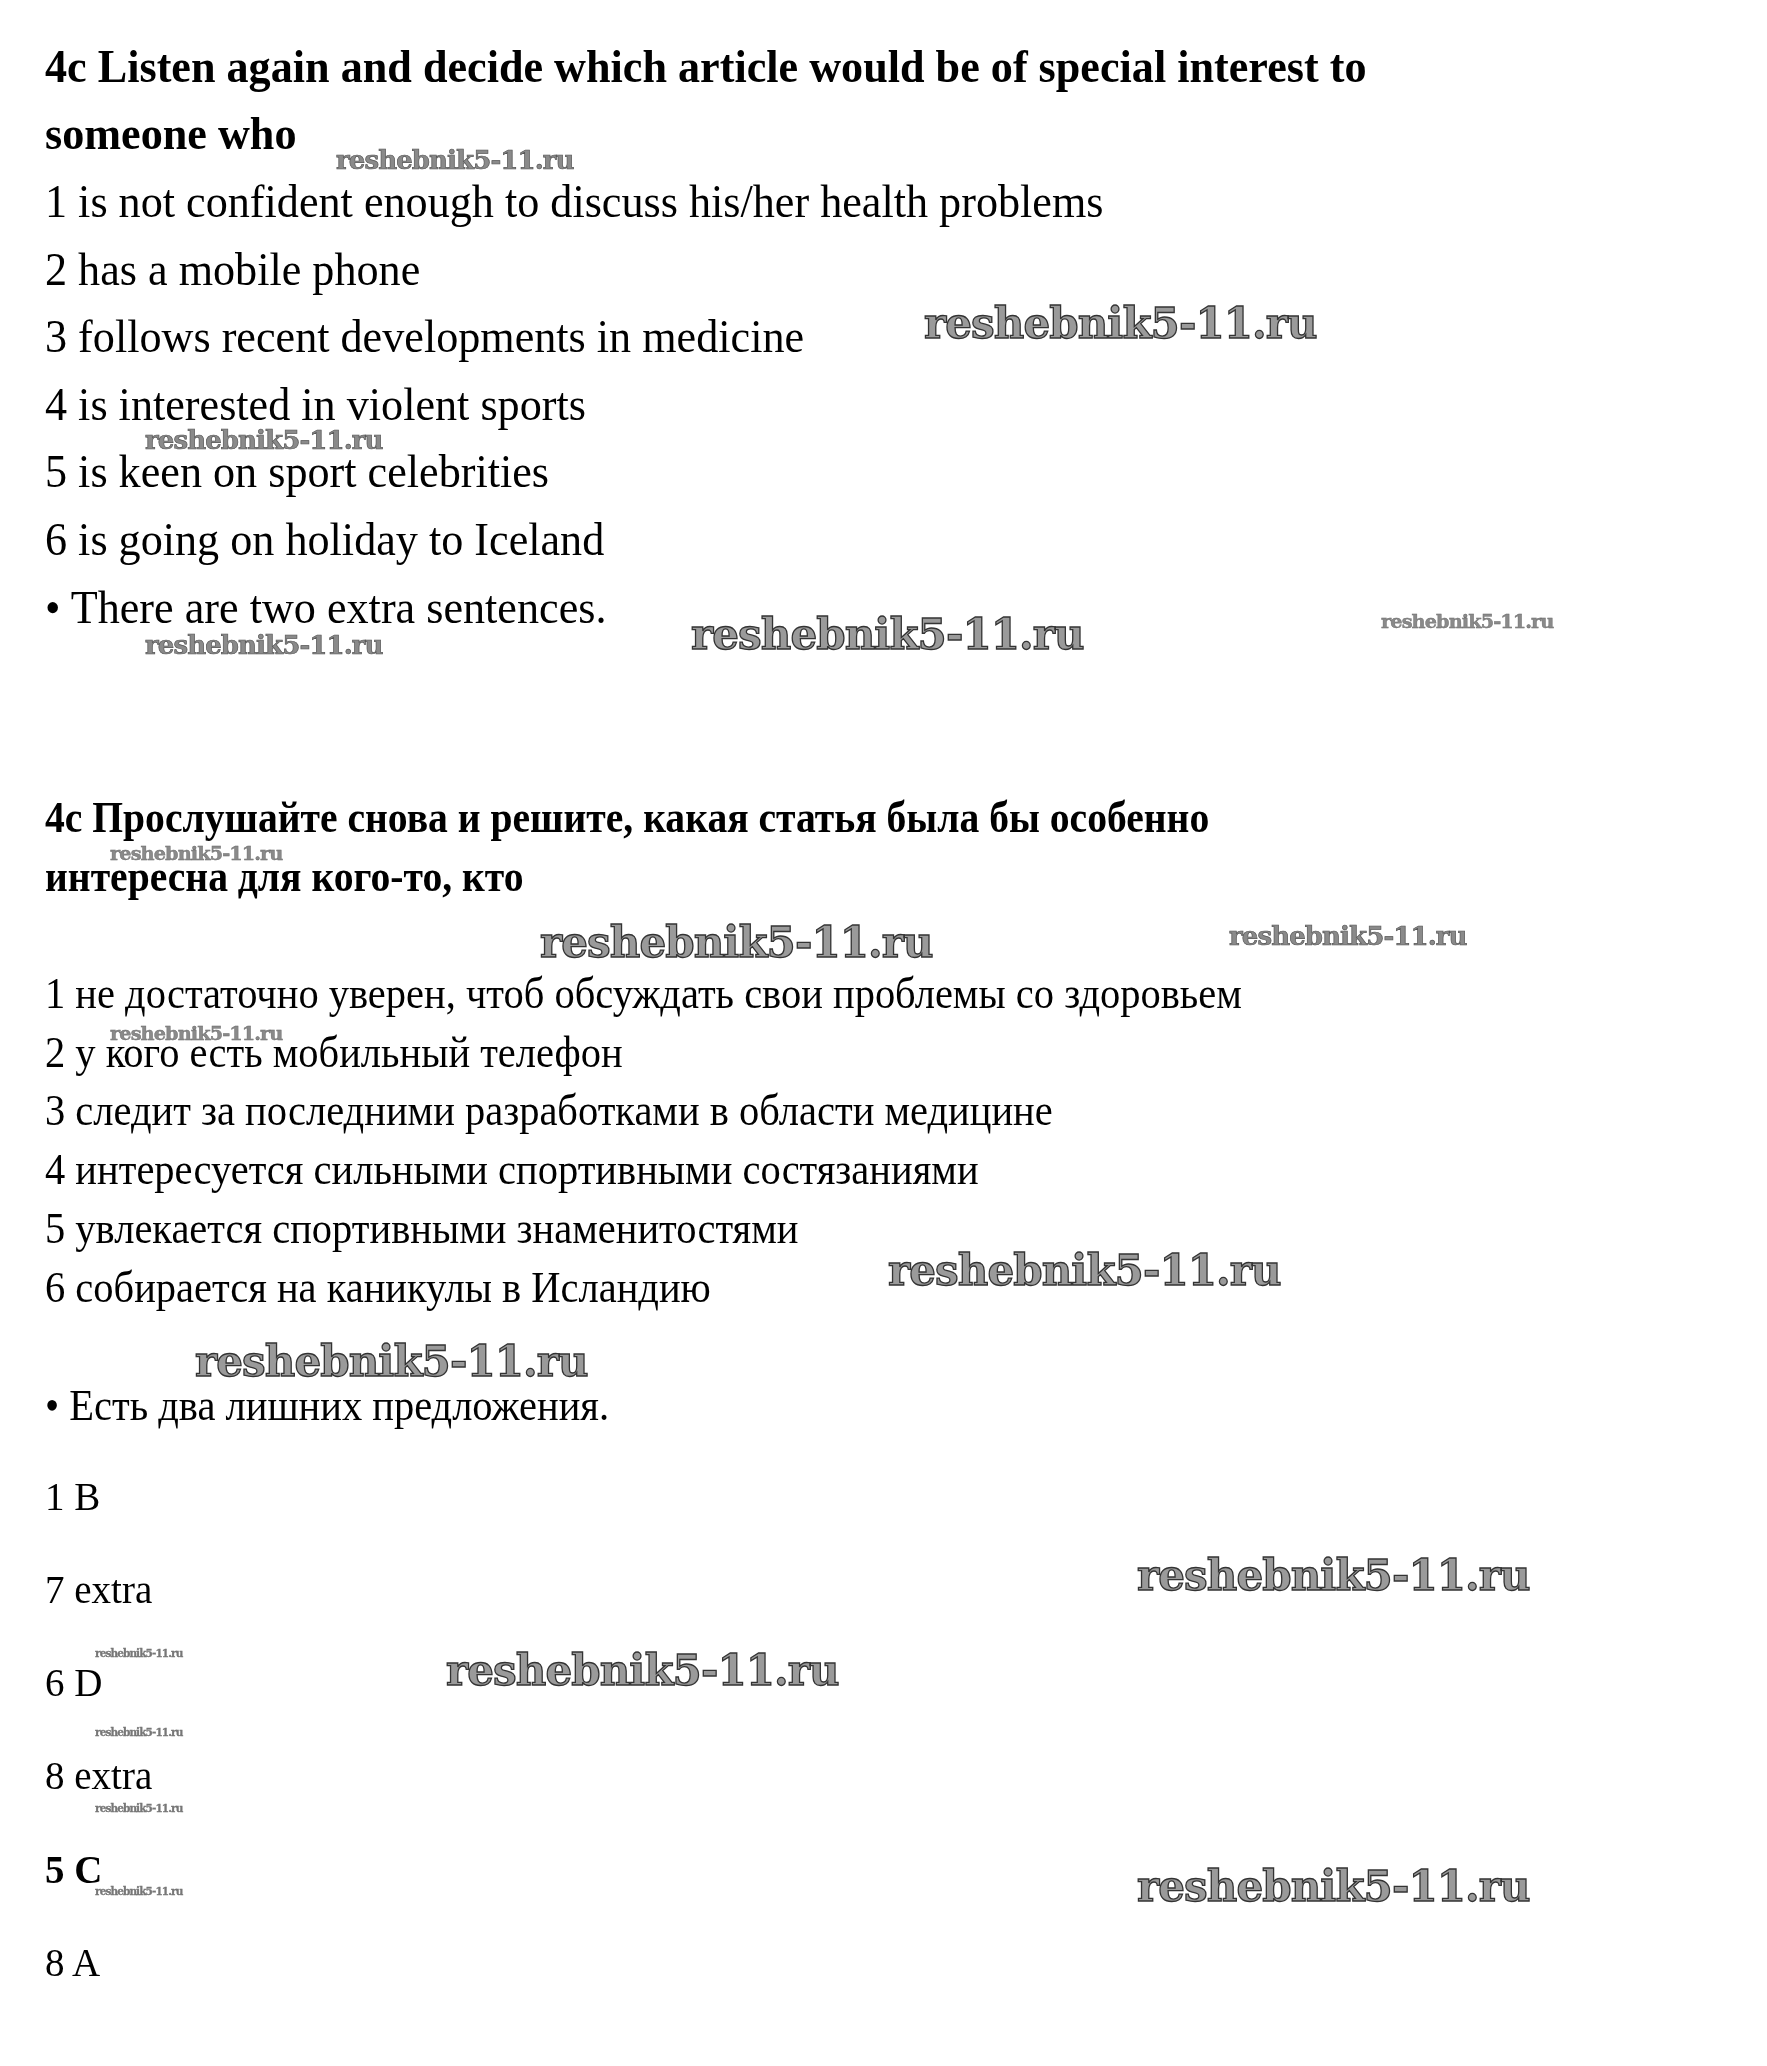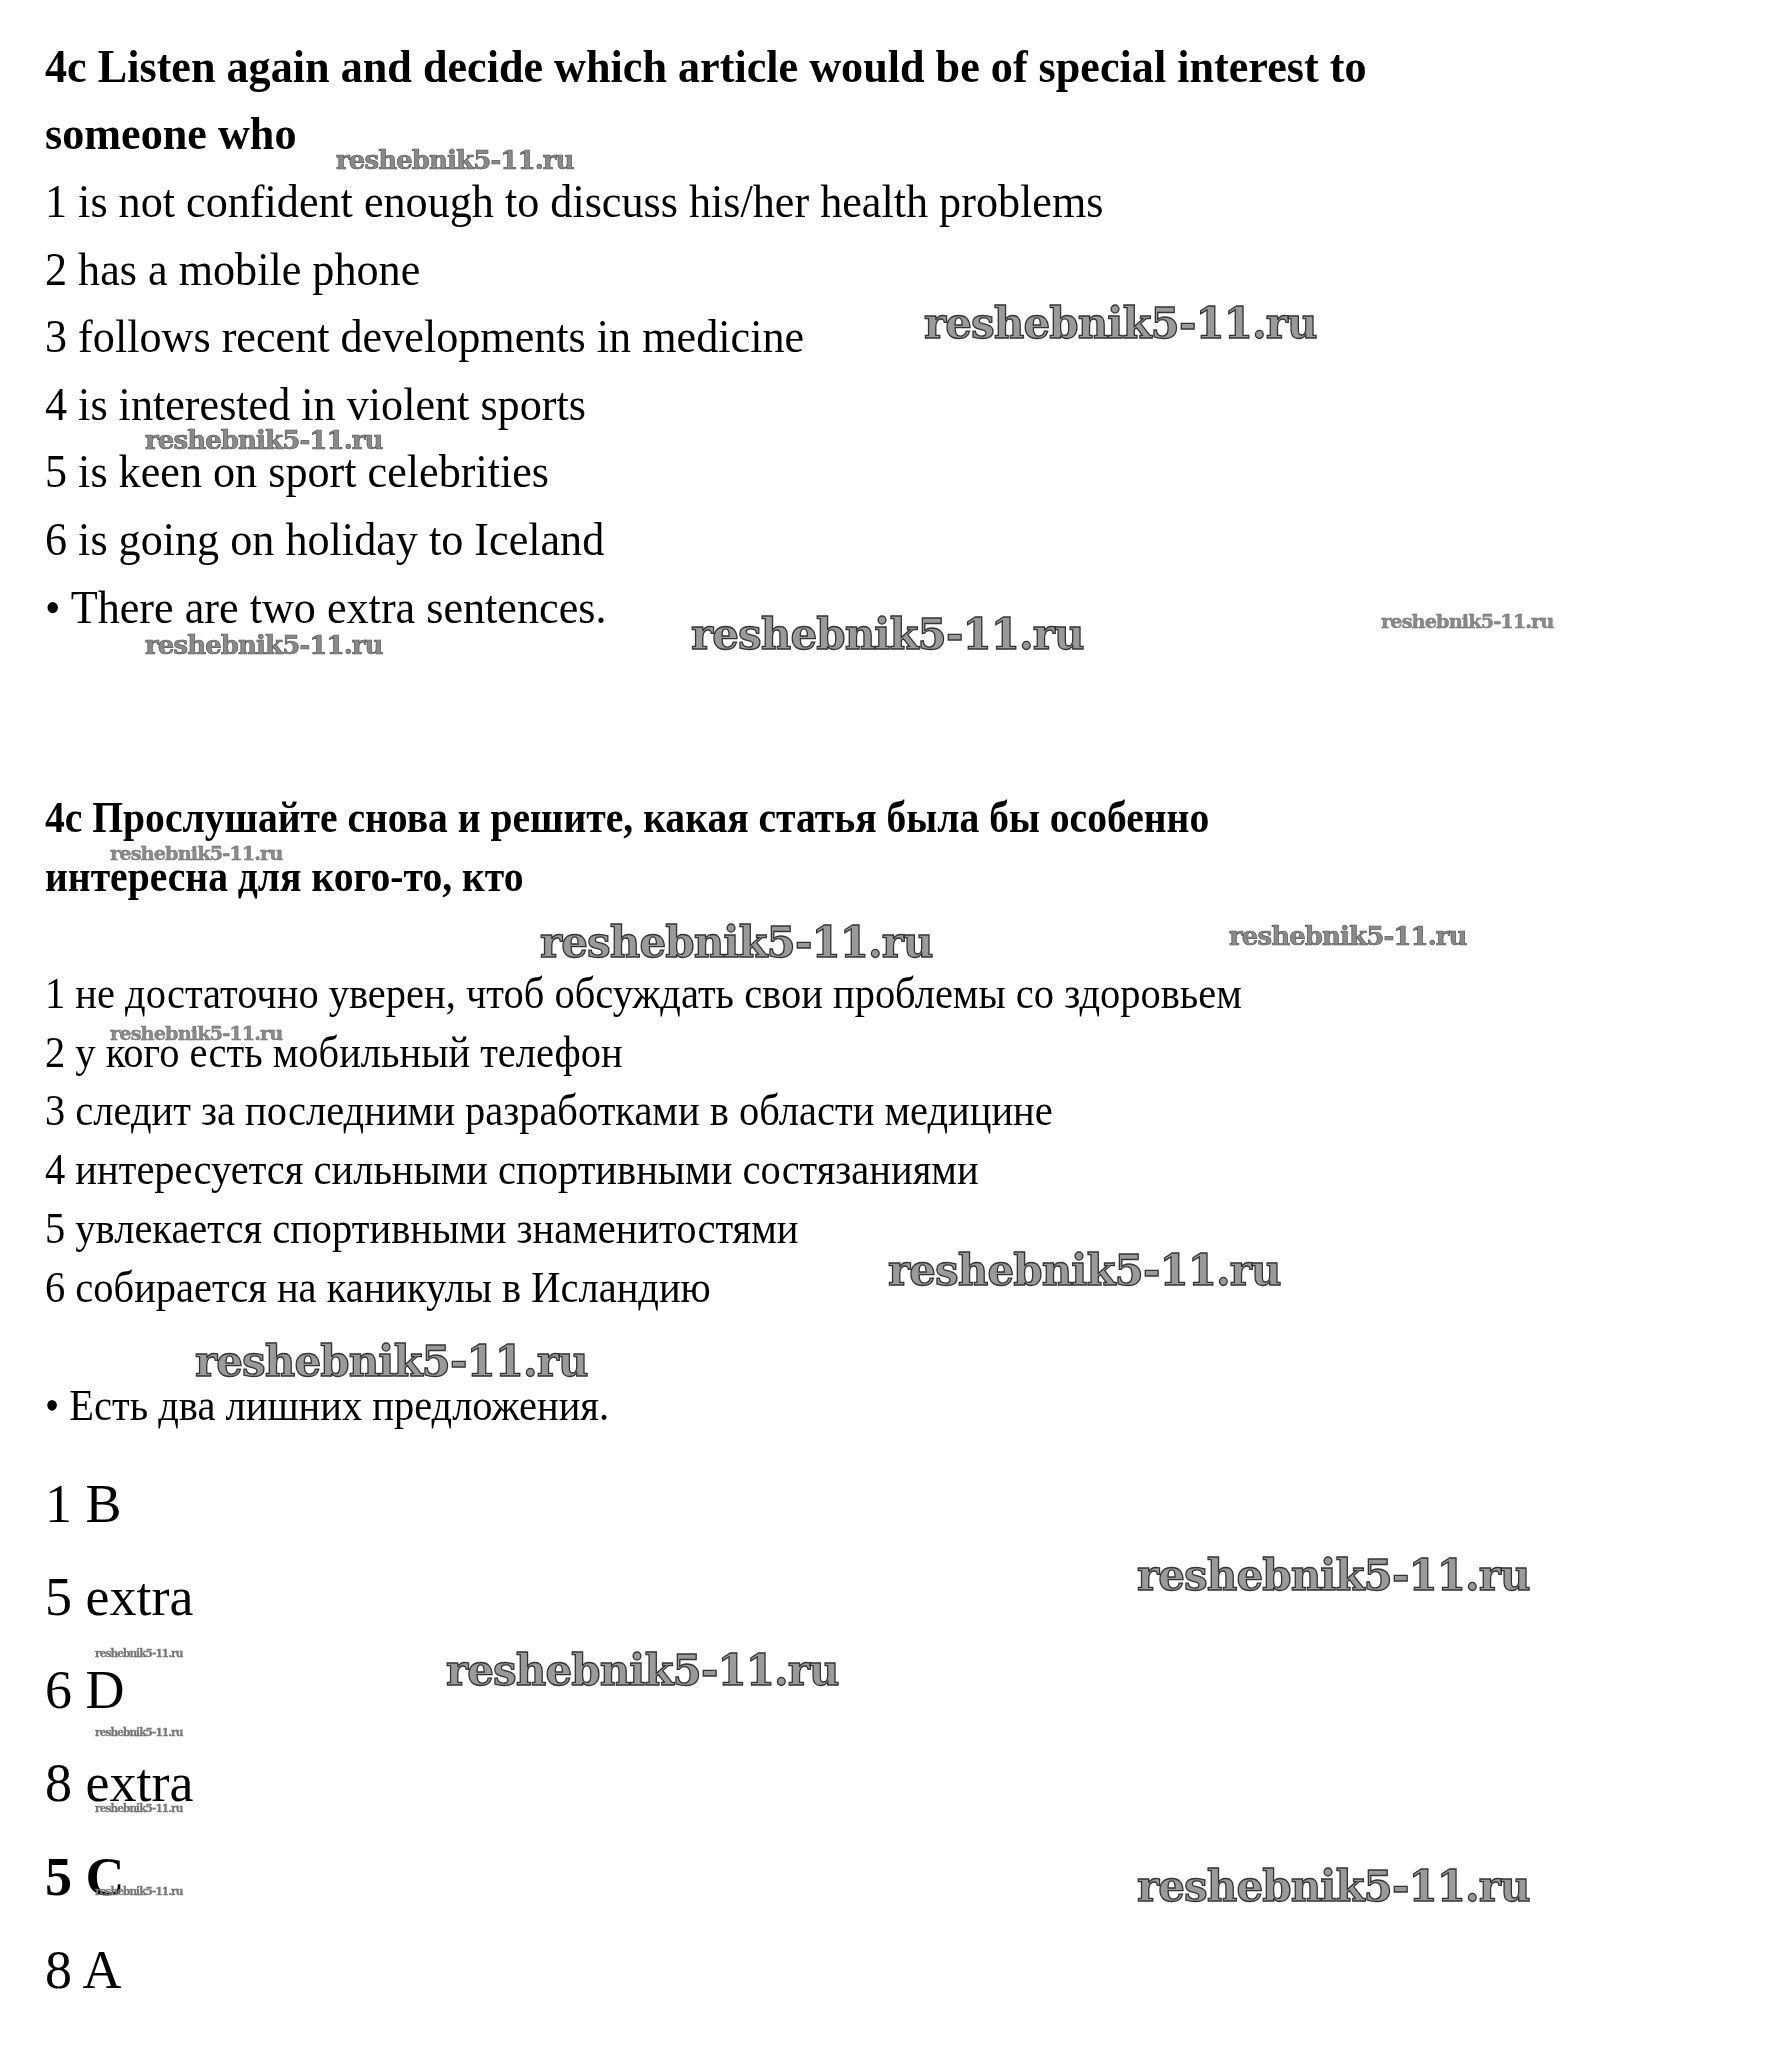--- a/index.html
+++ b/index.html
@@ -4,21 +4,21 @@
 <style>
   html, body { margin: 0; padding: 0; background: #ffffff; }
   body { width: 1767px; height: 2066px; position: relative; overflow: hidden;
          font-family: "Liberation Serif", "DejaVu Serif", serif; color: #000; }
   .line { position: absolute; left: 45px; white-space: nowrap; line-height: 1; }
   .bold { font-weight: bold; }
   .en-title { font-size: 46px; transform: scaleX(0.96); transform-origin: left; }
   .en-item { font-size: 46px; transform: scaleX(0.96); transform-origin: left; }
   .ru-title { font-size: 44px; transform: scaleX(0.9); transform-origin: left; }
   .ru-item { font-size: 44px; transform: scaleX(0.92); transform-origin: left; }
-  .ans { font-size: 54px; }
+  .ans { font-size: 39px; }
   .wm { position: absolute; white-space: nowrap; font-family: "DejaVu Serif", serif;
         font-weight: bold; color: #8a8a8a; letter-spacing: -0.9px;
         -webkit-text-stroke: 0.9px #4a4a4a; line-height: 1; }
   .wm.big { font-size: 42px; color: #9a9a9a; -webkit-text-stroke: 1.3px #333; }
   .wm.mid { font-size: 26px; -webkit-text-stroke: 0.7px #555; }
   .wm.small { font-size: 19.3px; -webkit-text-stroke: 0.4px #666; }
   .wm.tiny { font-size: 10.5px; -webkit-text-stroke: 0.3px #777; color: #777; }
 </style>
 </head>
 <body>
@@ -39,21 +39,21 @@
 
 <div class="line ru-item" style="top:972px;">1 не достаточно уверен, чтоб обсуждать свои проблемы со здоровьем</div>
 <div class="line ru-item" style="top:1031px;">2 у кого есть мобильный телефон</div>
 <div class="line ru-item" style="top:1089px;">3 следит за последними разработками в области медицине</div>
 <div class="line ru-item" style="top:1148px;">4 интересуется сильными спортивными состязаниями</div>
 <div class="line ru-item" style="top:1207px;">5 увлекается спортивными знаменитостями</div>
 <div class="line ru-item" style="top:1266px;">6 собирается на каникулы в Исландию</div>
 <div class="line ru-item" style="top:1384px;">• Есть два лишних предложения.</div>
 
 <div class="line ans" style="top:1477px;">1 B</div>
-<div class="line ans" style="top:1570px;">5 extra</div>
+<div class="line ans" style="top:1570px;">7 extra</div>
 <div class="line ans" style="top:1663px;">6 D</div>
 <div class="line ans" style="top:1756px;">8 extra</div>
 <div class="line ans" style="top:1850px;font-weight:bold;">5 C</div>
 <div class="line ans" style="top:1943px;">8 A</div>
 
 <div class="wm mid" style="left:336px;  top:147px;">reshebnik5-11.ru</div>
 <div class="wm big" style="left:924px; top:303px;">reshebnik5-11.ru</div>
 <div class="wm mid" style="left:145px;  top:427px;">reshebnik5-11.ru</div>
 <div class="wm mid" style="left:145px;  top:632px;">reshebnik5-11.ru</div>
 <div class="wm big" style="left:691px;  top:614px;">reshebnik5-11.ru</div>

